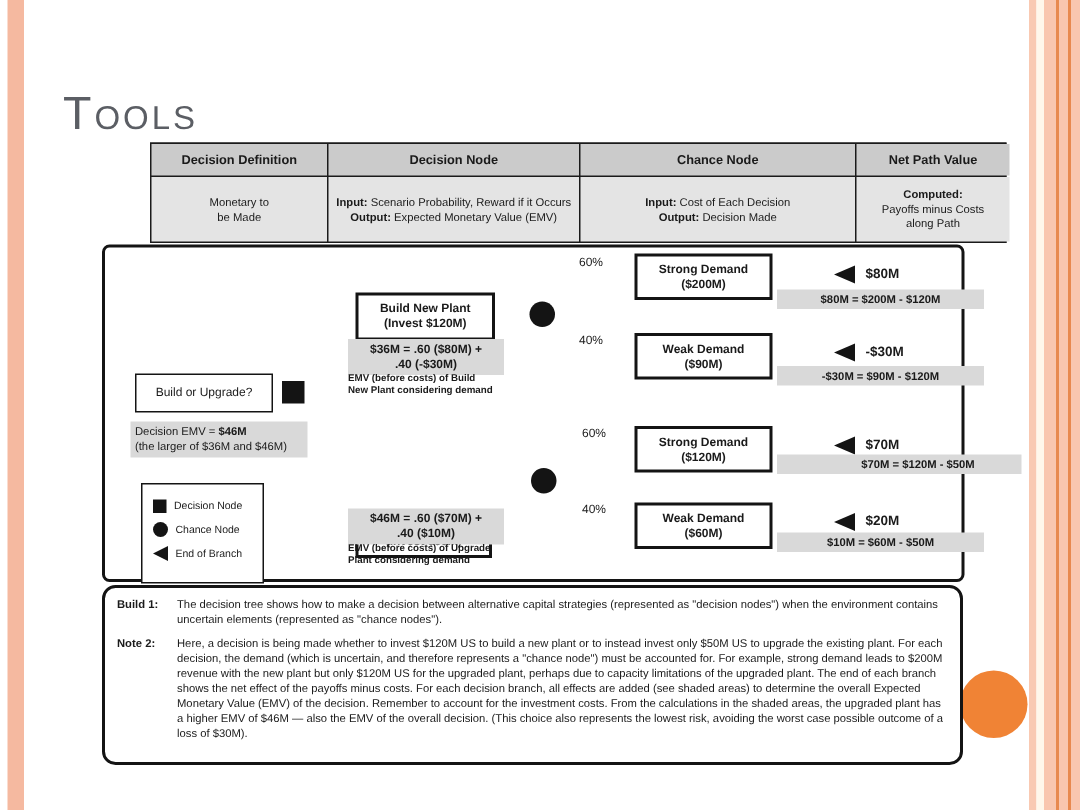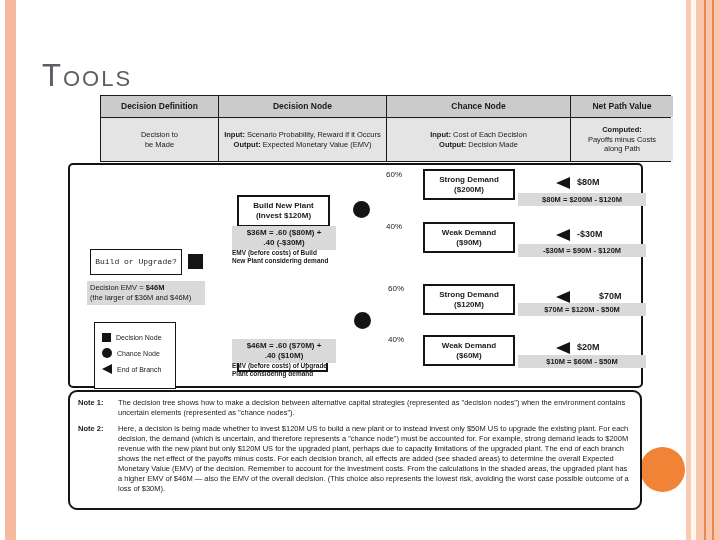--- a/index.html
+++ b/index.html
@@ -34,21 +34,21 @@
   .shaded{position:absolute;background:#D9D9D9;font-size:8px;font-weight:bold;
           text-align:center;white-space:pre-line;line-height:1.25;padding:2px 2px;}
   .cap{position:absolute;font-size:6.5px;font-weight:bold;white-space:pre-line;
        line-height:1.25;}
   .prob{position:absolute;font-size:8px;}
   .val{position:absolute;font-size:9px;font-weight:bold;}
   .nodeSquare{position:absolute;width:15px;height:15px;background:#141414;}
   .nodeCircle{position:absolute;width:17px;height:17px;border-radius:50%;background:#141414;}
   .arrowL{position:absolute;width:0;height:0;border-top:6px solid transparent;
           border-bottom:6px solid transparent;border-right:14px solid #141414;}
-  .calcbar{position:absolute;left:518px;width:128px;height:13px;background:#D9D9D9;
+  .calcbar{position:absolute;left:518px;width:138px;height:13px;background:#D9D9D9;
            font-size:7.5px;font-weight:bold;text-align:center;line-height:13px;}
   
   .legend{position:absolute;left:94px;top:322px;width:80px;height:59px;
           border:1.5px solid #141414;background:#fff;padding-top:6px;}
   .lrow{display:flex;align-items:center;height:16px;padding-left:7px;font-size:7px;}
   .lrow .ic{margin-right:5px;flex:none;}
   .icSquare{width:9px;height:9px;background:#141414;}
   .icCircle{width:10px;height:10px;border-radius:50%;background:#141414;}
   .icTri{width:0;height:0;border-top:5px solid transparent;
          border-bottom:5px solid transparent;border-right:10px solid #141414;}
@@ -99,32 +99,32 @@
       <path d="M511,297 L556,297" stroke-width="1.8"></path>
       <path d="M511,348 L556,348" stroke-width="1.8"></path>
     </g>
   </svg>
 
   <div class="dtable">
     <div class="thead">Decision Definition</div>
     <div class="thead">Decision Node</div>
     <div class="thead">Chance Node</div>
     <div class="thead">Net Path Value</div>
-    <div class="tbody"><div><b></b><span>Decision to
+    <div class="tbody"><div><b></b><span>Monetary to
 be Made</span></div></div>
     <div class="tbody"><div><b>Input:</b><span> Scenario Probability, Reward if it Occurs</span></div><div><b>Output:</b><span> Expected Monetary Value (EMV)</span></div></div>
     <div class="tbody"><div><b>Input:</b><span> Cost of Each Decision</span></div><div><b>Output:</b><span> Decision Made</span></div></div>
     <div class="tbody"><div><b>Computed:</b><span>
 Payoffs minus Costs
 along Path</span></div></div>
   </div>
 
   <div class="treebox"></div>
 
-  <div class="box" style="left:90px;top:249px;width:90px;height:24px;font-family:Liberation Mono, monospace;">Build or Upgrade?</div>
+  <div class="box" style="left:90px;top:249px;width:90px;height:24px;">Build or Upgrade?</div>
   <div class="nodeSquare" style="left:188px;top:254px;"></div>
   <div class="emv">
     <span>Decision EMV = </span><b>$46M</b>
     <div>(the larger of $36M and $46M)</div>
   </div>
 
   <div class="legend">
     <div class="lrow">
         <span class="ic icSquare"></span>
         <span>Decision Node</span>
@@ -166,29 +166,29 @@
   <div class="shaded" style="left:232px;top:339px;width:100px;">$46M = .60 ($70M) +
 .40 ($10M)</div>
   <div class="cap" style="left:232px;top:362px;width:110px;">EMV (before costs) of Upgrade
 Plant considering demand</div>
   <div class="nodeCircle" style="left:354px;top:312px;"></div>
 
   <div class="prob" style="left:388px;top:284px;">60%</div>
   <div class="box heavy" style="left:423px;top:284px;width:88px;height:27px;">Strong Demand
 ($120M)</div>
   <div class="arrowL" style="left:556px;top:291px;"></div>
-  <div class="val" style="left:599px;top:291px;">$70M</div>
-  <div class="calcbar" style="top:303px;">$70M = $120M - $50M</div>
+  <div class="val" style="left:577px;top:291px;">$70M</div>
+  <div class="calcbar" style="top:303px;padding-left:25px;">$70M = $120M - $50M</div>
 
   <div class="prob" style="left:388px;top:335px;">40%</div>
   <div class="box heavy" style="left:423px;top:335px;width:88px;height:27px;">Weak Demand
 ($60M)</div>
   <div class="arrowL" style="left:556px;top:342px;"></div>
   <div class="val" style="left:577px;top:342px;">$20M</div>
   <div class="calcbar" style="top:355px;">$10M = $60M - $50M</div>
 
   <div class="notesbox"></div>
-  <div class="nlabel" style="top:398px;">Note 1:</div>
+  <div class="nlabel" style="top:398px;">Build 1:</div>
   <div class="ntext" style="top:398px;">The decision tree shows how to make a decision between alternative capital strategies (represented as "decision nodes") when the environment contains uncertain elements (represented as "chance nodes").</div>
   <div class="nlabel" style="top:424px;">Note 2:</div>
   <div class="ntext" style="top:424px;">Here, a decision is being made whether to invest $120M US to build a new plant or to instead invest only $50M US to upgrade the existing plant. For each decision, the demand (which is uncertain, and therefore represents a "chance node") must be accounted for. For example, strong demand leads to $200M revenue with the new plant but only $120M US for the upgraded plant, perhaps due to capacity limitations of the upgraded plant. The end of each branch shows the net effect of the payoffs minus costs. For each decision branch, all effects are added (see shaded areas) to determine the overall Expected Monetary Value (EMV) of the decision. Remember to account for the investment costs. From the calculations in the shaded areas, the upgraded plant has a higher EMV of $46M — also the EMV of the overall decision. (This choice also represents the lowest risk, avoiding the worst case possible outcome of a loss of $30M).</div>
 
 </div>
 
 </body></html>

